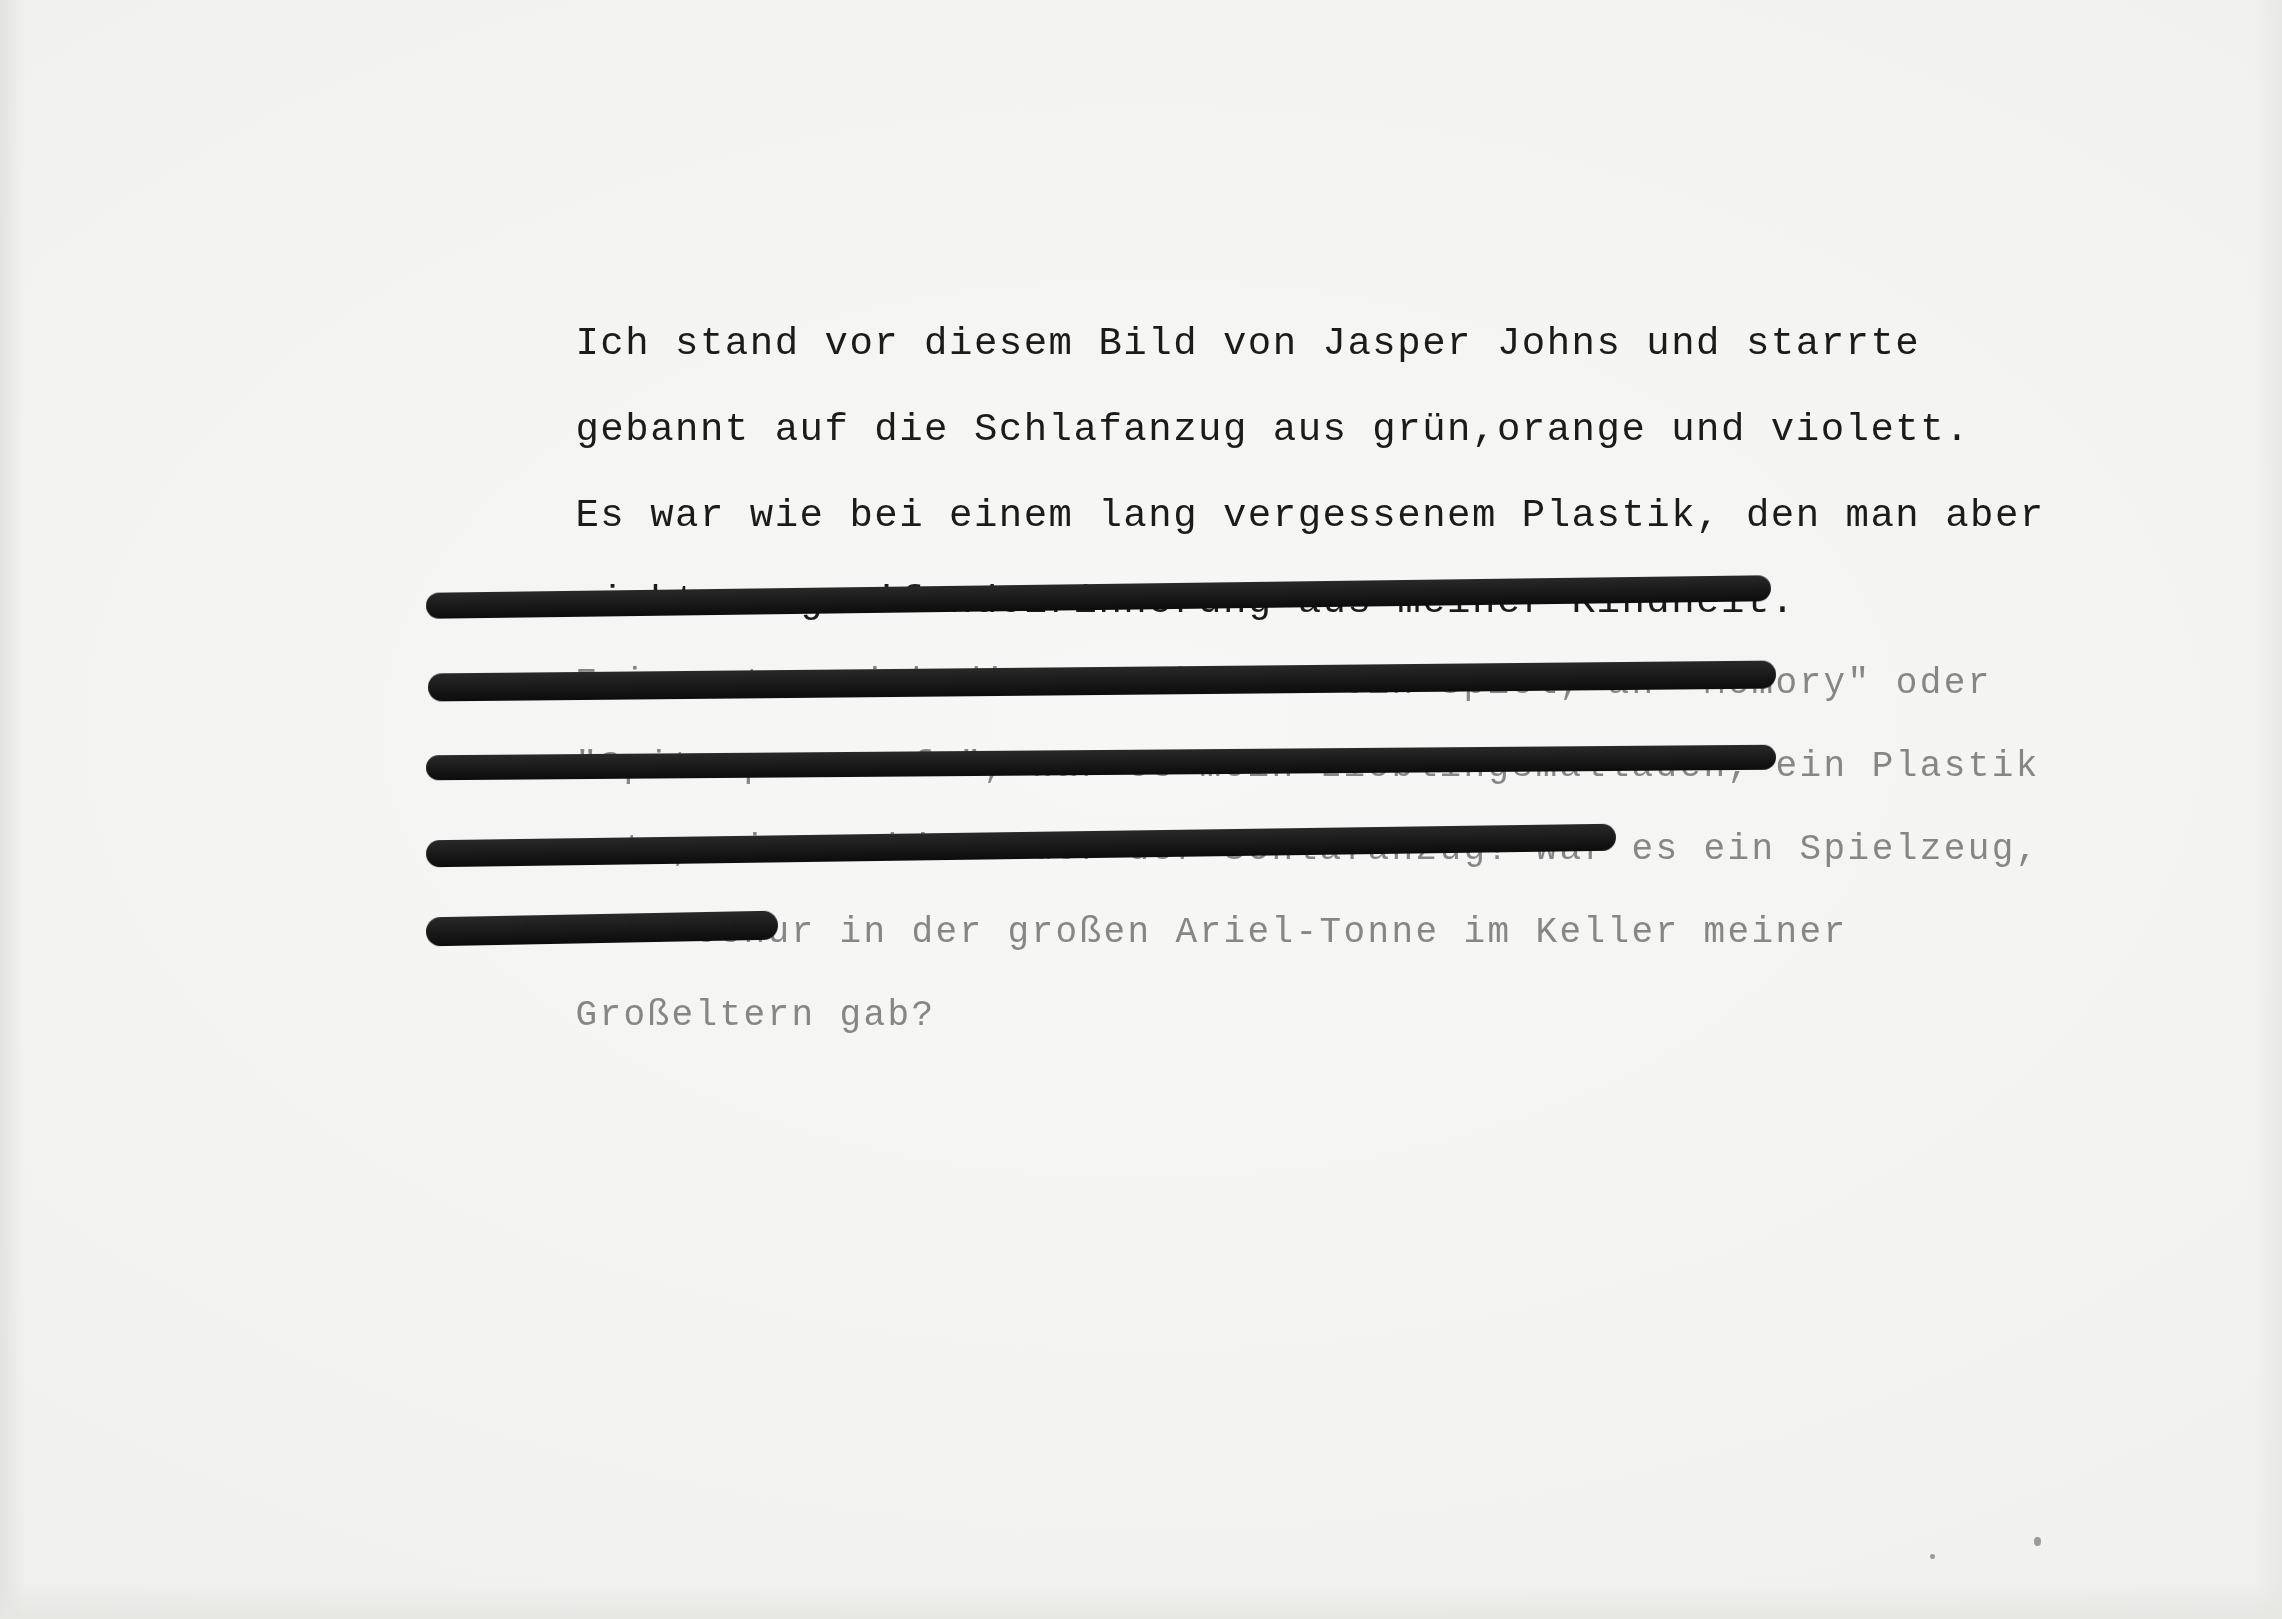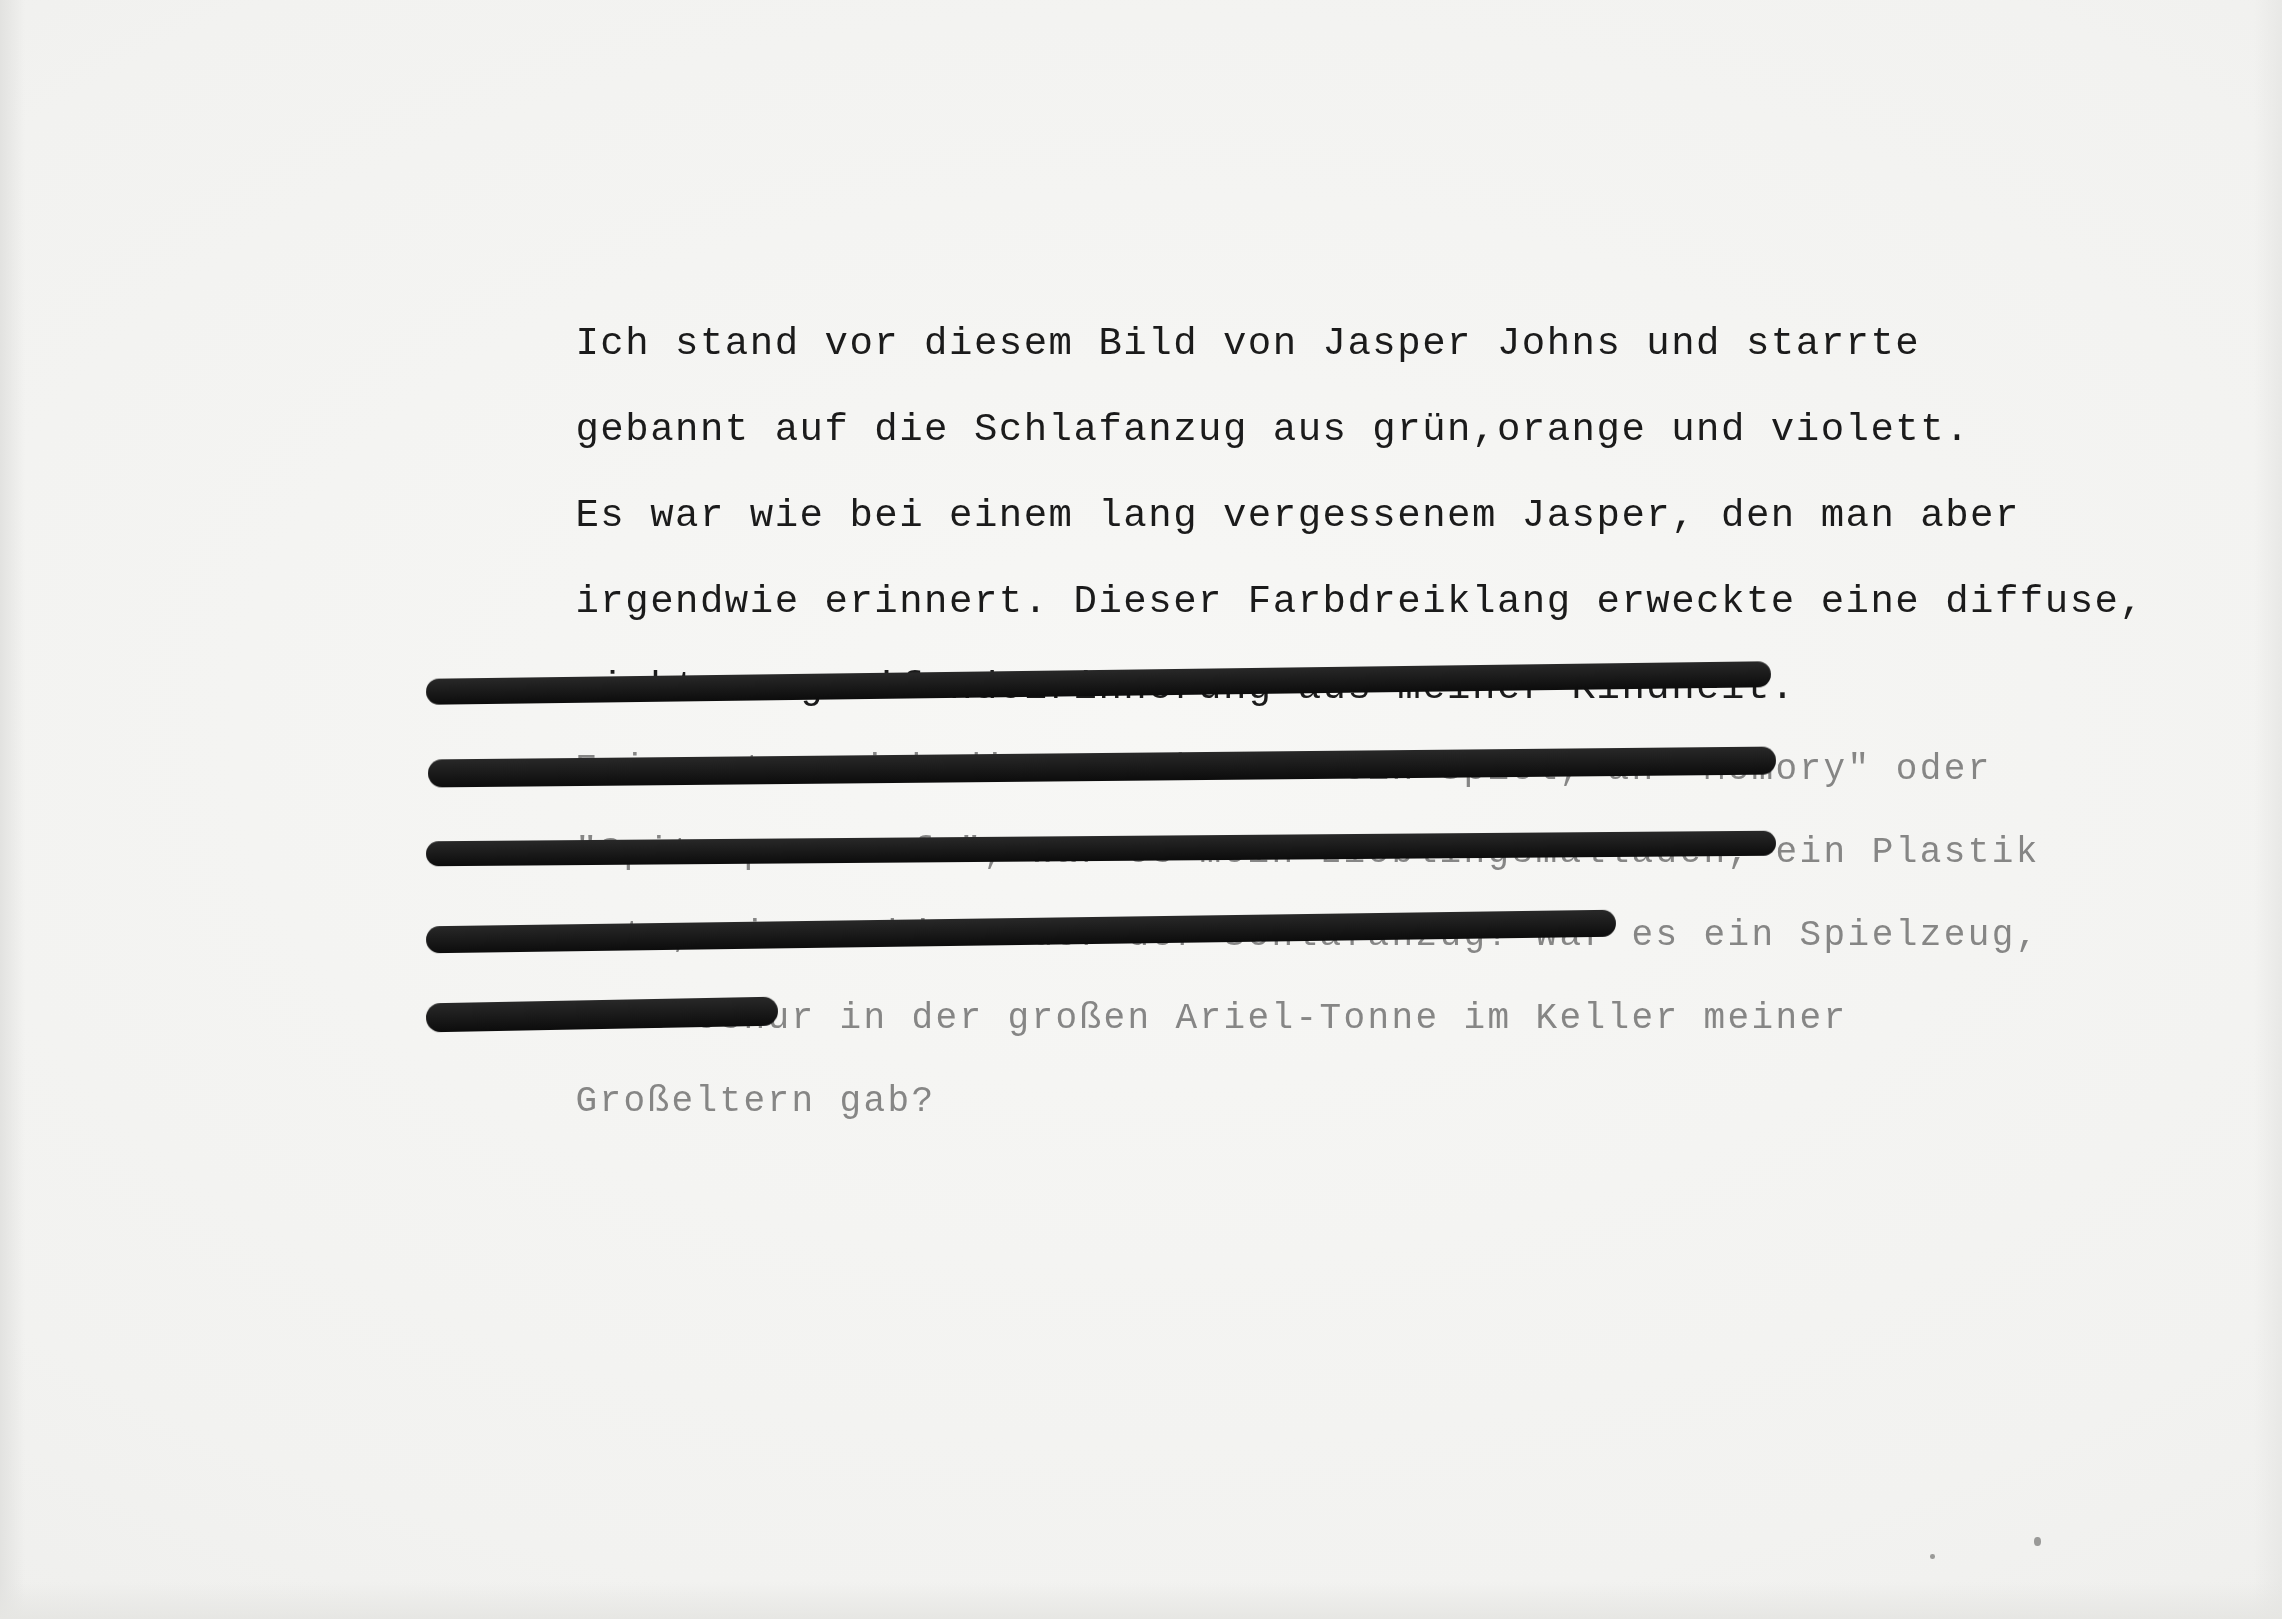--- a/index.html
+++ b/index.html
@@ -110,26 +110,23 @@
 
     <div class="line">
       <span class="txt">Ich stand vor diesem Bild von Jasper Johns und starrte</span>
     </div>
 
     <div class="line">
       <span class="txt">gebannt auf die Schlafanzug aus grün,orange und violett.</span>
     </div>
 
     <div class="line">
-      <span class="txt">Es war wie bei einem lang vergessenem Jasper, den man aber</span>
+      <span class="txt">Es war wie bei einem lang vergessenem Plastik, den man aber</span>
     </div>
 
-    <div class="line">
-      <span class="txt">irgendwie erinnert. Dieser Farbdreiklang erweckte eine diffuse,</span>
-    </div>
 
     <div class="line">
       <span class="txt">nicht zu greifendeErinnerung aus meiner Kindheit.</span>
     </div>
 
     <div class="line struck">
       <span class="txt">Erinnerten mich diese Farben an ein Spiel, an "Memory" oder</span>
       <span class="marker" id="stroke-1"></span>
     </div>
 

